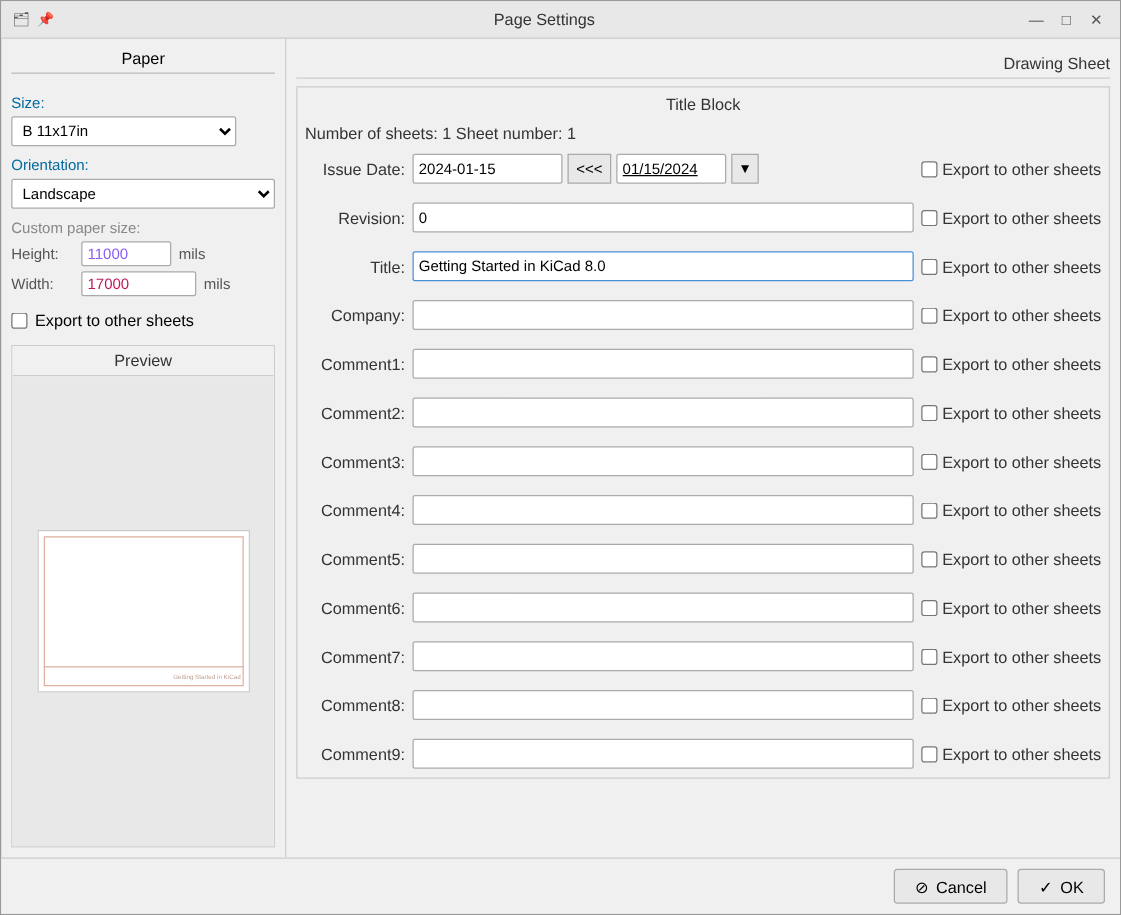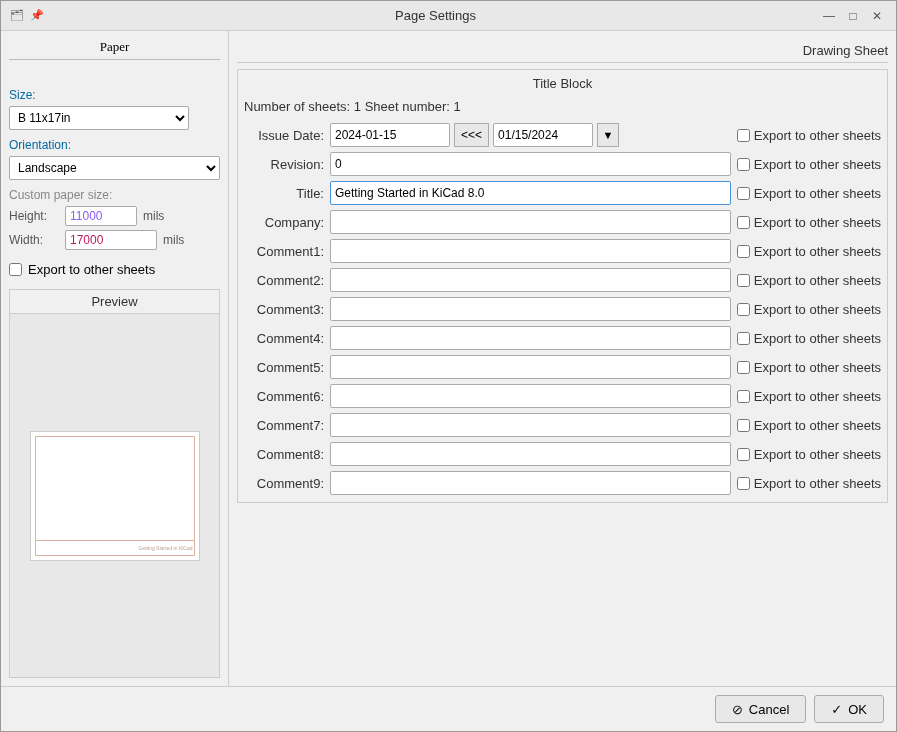--- a/index.html
+++ b/index.html
@@ -281,22 +281,23 @@
     }
     .date-arrow-btn {
       height: 24px;
       padding: 0 6px;
       border: 1px solid #aaa;
       background: #e8e8e8;
       cursor: pointer;
       font-size: 12px;
     }
     .date-formatted {
-      width: 100px;
-      height: 24px;
+      width: 88px;
+      height: 24px;
+      text-decoration: underline;
     }
     .date-dropdown-btn {
       height: 24px;
       width: 22px;
       border: 1px solid #aaa;
       background: #e8e8e8;
       cursor: pointer;
       font-size: 11px;
       display: flex;
       align-items: center;
@@ -326,32 +327,31 @@
       cursor: pointer;
       font-size: 13px;
       border-radius: 3px;
       display: flex;
       align-items: center;
       gap: 6px;
     }
     .title-block-inner {
       display: flex;
       flex-direction: column;
-      gap: 3px;
+      gap: 13px;
     }
     input[type="checkbox"] {
       cursor: pointer;
     }
     .top-section-title {
       font-size: 13px;
       text-align: center;
       border-bottom: 1px solid #bbb;
       padding-bottom: 4px;
-      margin-bottom: 20px;
-      font-family: Liberation Serif, serif;
+      margin-bottom: 8px;
     }
   </style>
 </head>
 <body>
 
 <div class="dialog">
 
   <div class="title-bar">
     <div class="title-bar-icons">
       <span class="title-bar-icon">🗂</span>

